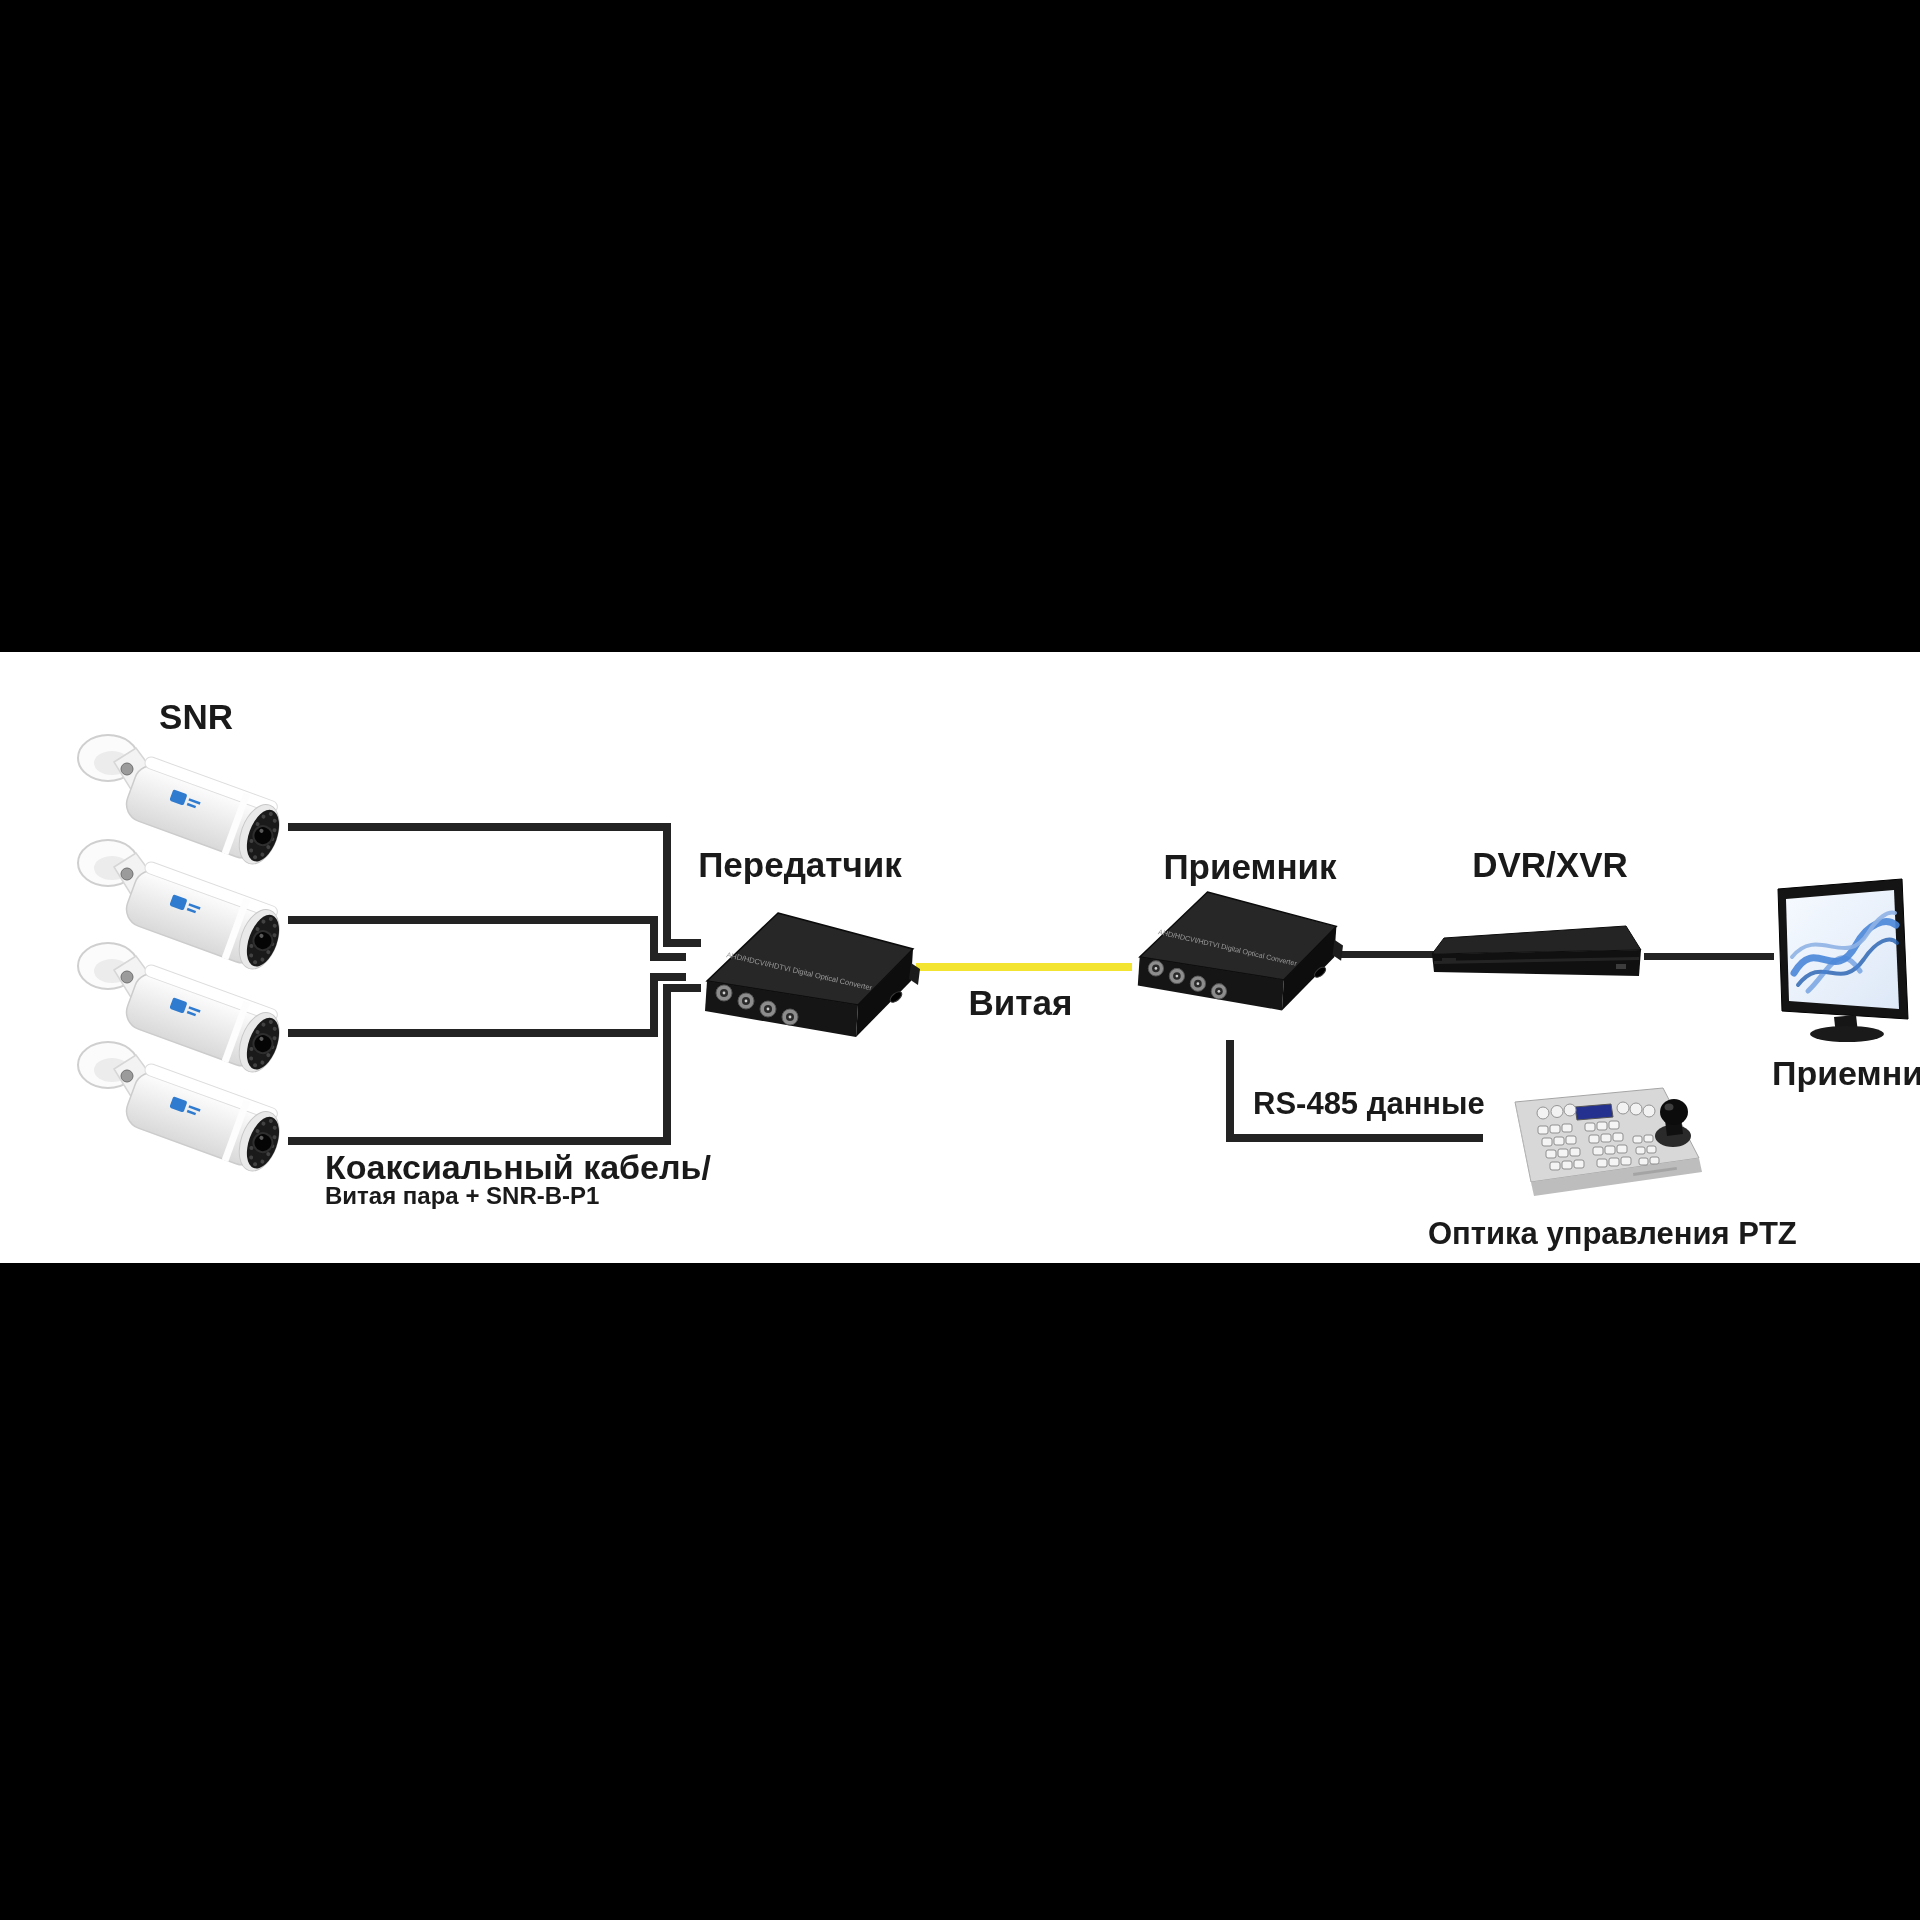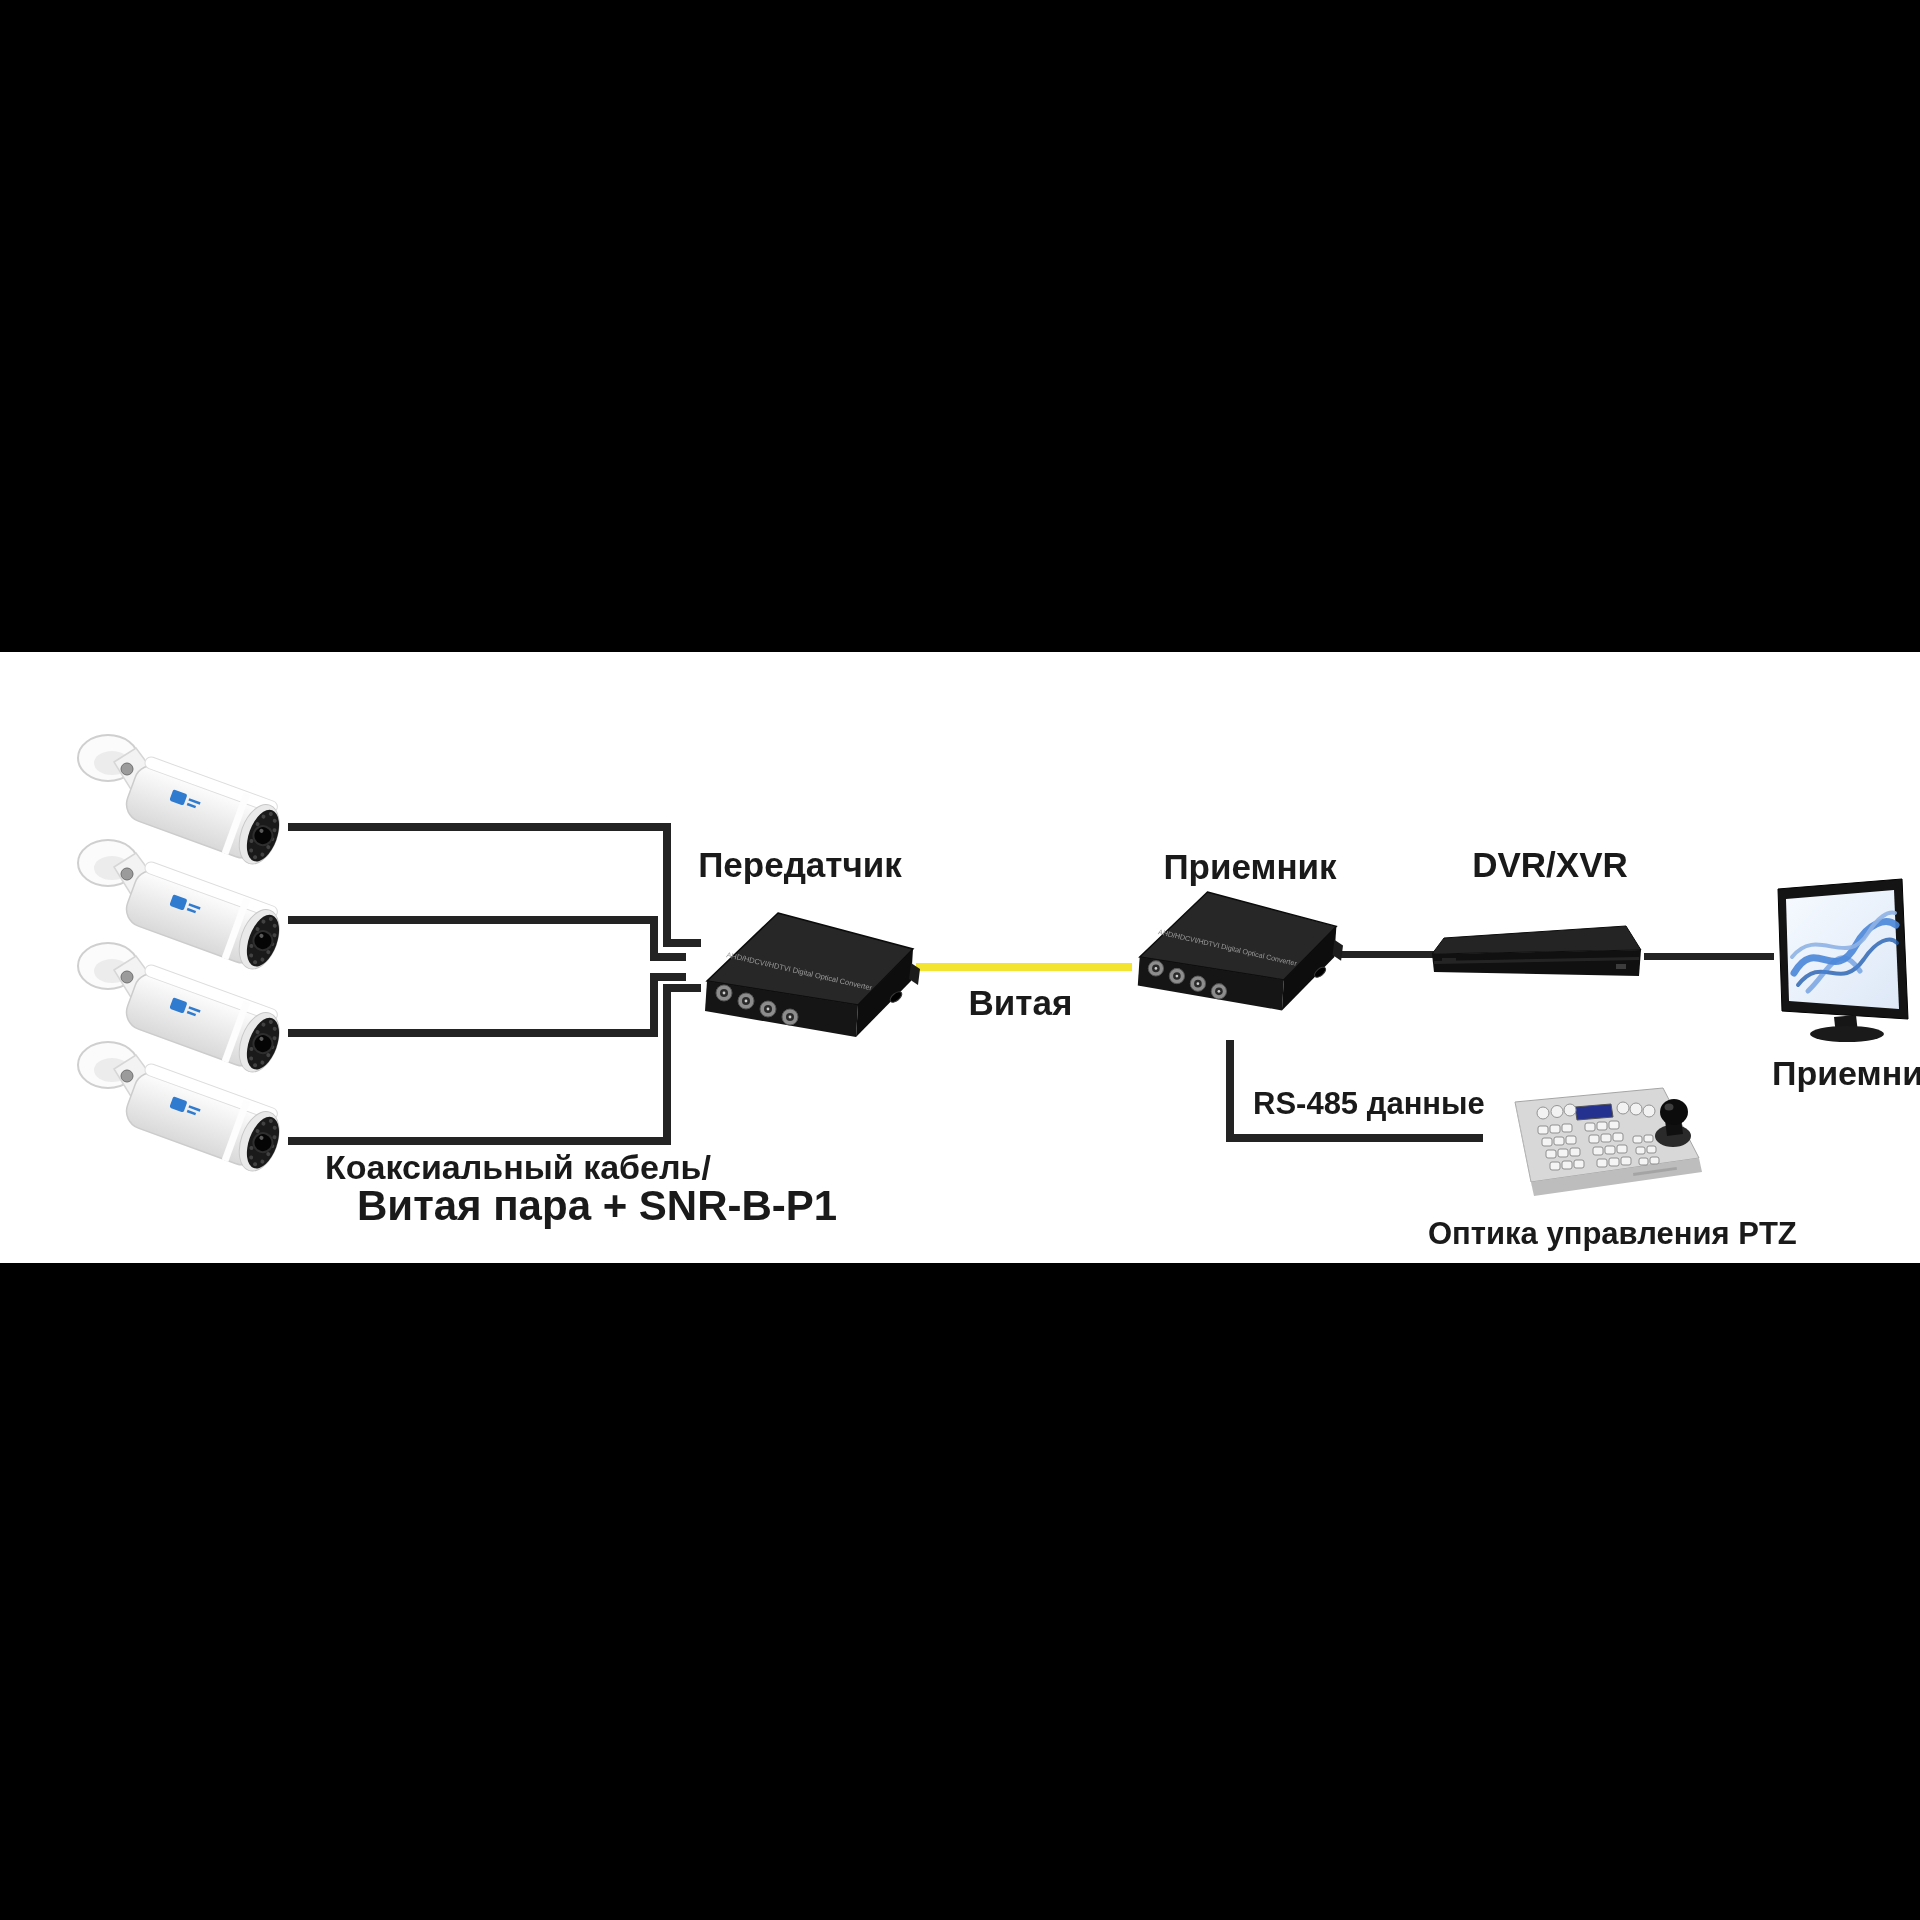--- a/index.html
+++ b/index.html
@@ -12,29 +12,30 @@
   .wire.optic{background:#f2e430;}
   .dev{position:absolute;}
   svg{display:block;overflow:visible;}
 </style>
 </head>
 <body>
 
 <div id="canvas">
   <div id="band"></div>
 
+  <div class="lbl center" style="left:8px;top:697px;width:376px;font-size:35px;">SNR</div>
   <div class="lbl center" style="left:690px;top:845px;width:220px;font-size:35px;">Передатчик</div>
   <div class="lbl center" style="left:1140px;top:847px;width:220px;font-size:35px;text-align:center;">Приемник</div>
   <div class="lbl center" style="left:1440px;top:845px;width:220px;font-size:35px;">DVR/XVR</div>
   <div class="lbl center" style="left:938px;top:983px;width:165px;font-size:35px;">Витая</div>
   <div class="lbl center" style="left:1772px;top:1054px;width:140px;font-size:34px;">Приемник</div>
   <div class="lbl" style="left:1253px;top:1086px;font-size:31px;">RS-485 данные</div>
   <div class="lbl center" style="left:1428px;top:1216px;width:330px;font-size:31px;">Оптика управления PTZ</div>
   <div class="lbl" style="left:325px;top:1148px;font-size:34px;">Коаксиальный кабель/</div>
-  <div class="lbl" style="left:325px;top:1182px;font-size:42px;margin-left:32px;">Витая пара + SNR-B-P1</div>
+  <div class="lbl" style="left:325px;top:1182px;font-size:24px;">Витая пара + SNR-B-P1</div>
 
   <div class="wire" style="left:288px;top:823px;width:383px;height:8px;"></div>
   <div class="wire" style="left:663px;top:823px;width:8px;height:124px;"></div>
   <div class="wire" style="left:663px;top:939px;width:38px;height:8px;"></div>
 
   <div class="wire" style="left:288px;top:916px;width:370px;height:8px;"></div>
   <div class="wire" style="left:650px;top:916px;width:8px;height:45px;"></div>
   <div class="wire" style="left:650px;top:953px;width:36px;height:8px;"></div>
 
   <div class="wire" style="left:288px;top:1029px;width:370px;height:8px;"></div>

